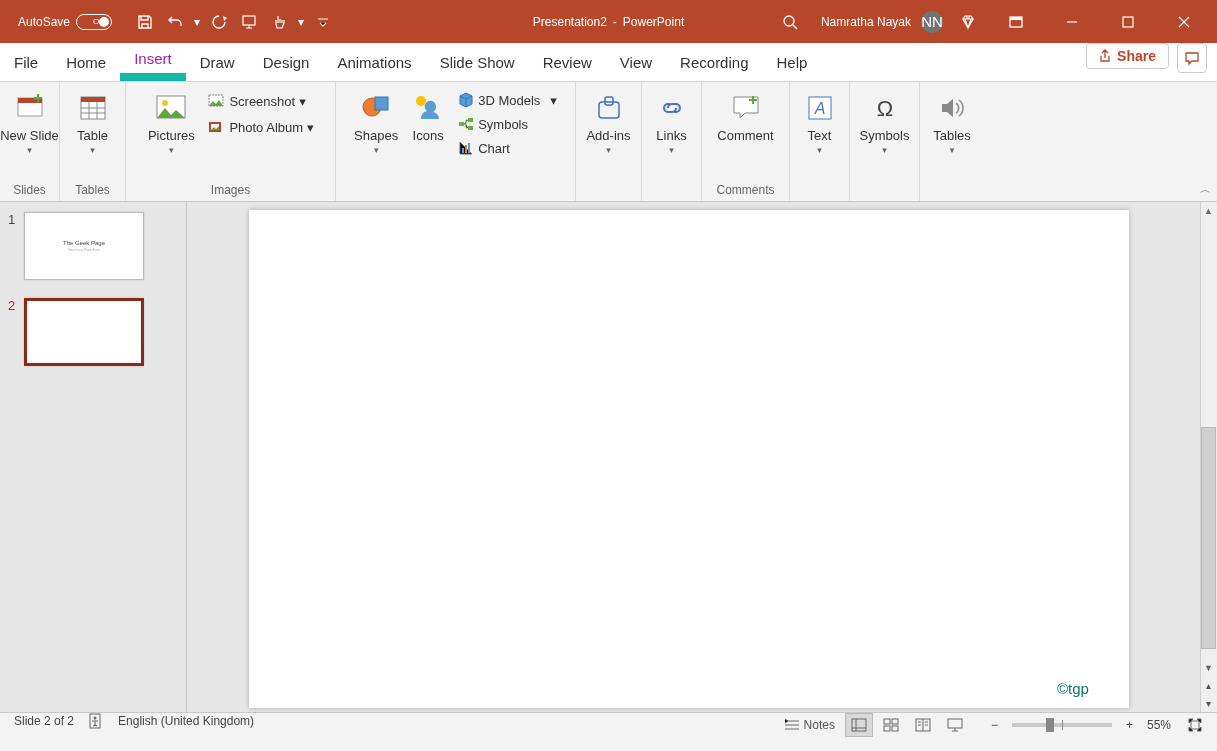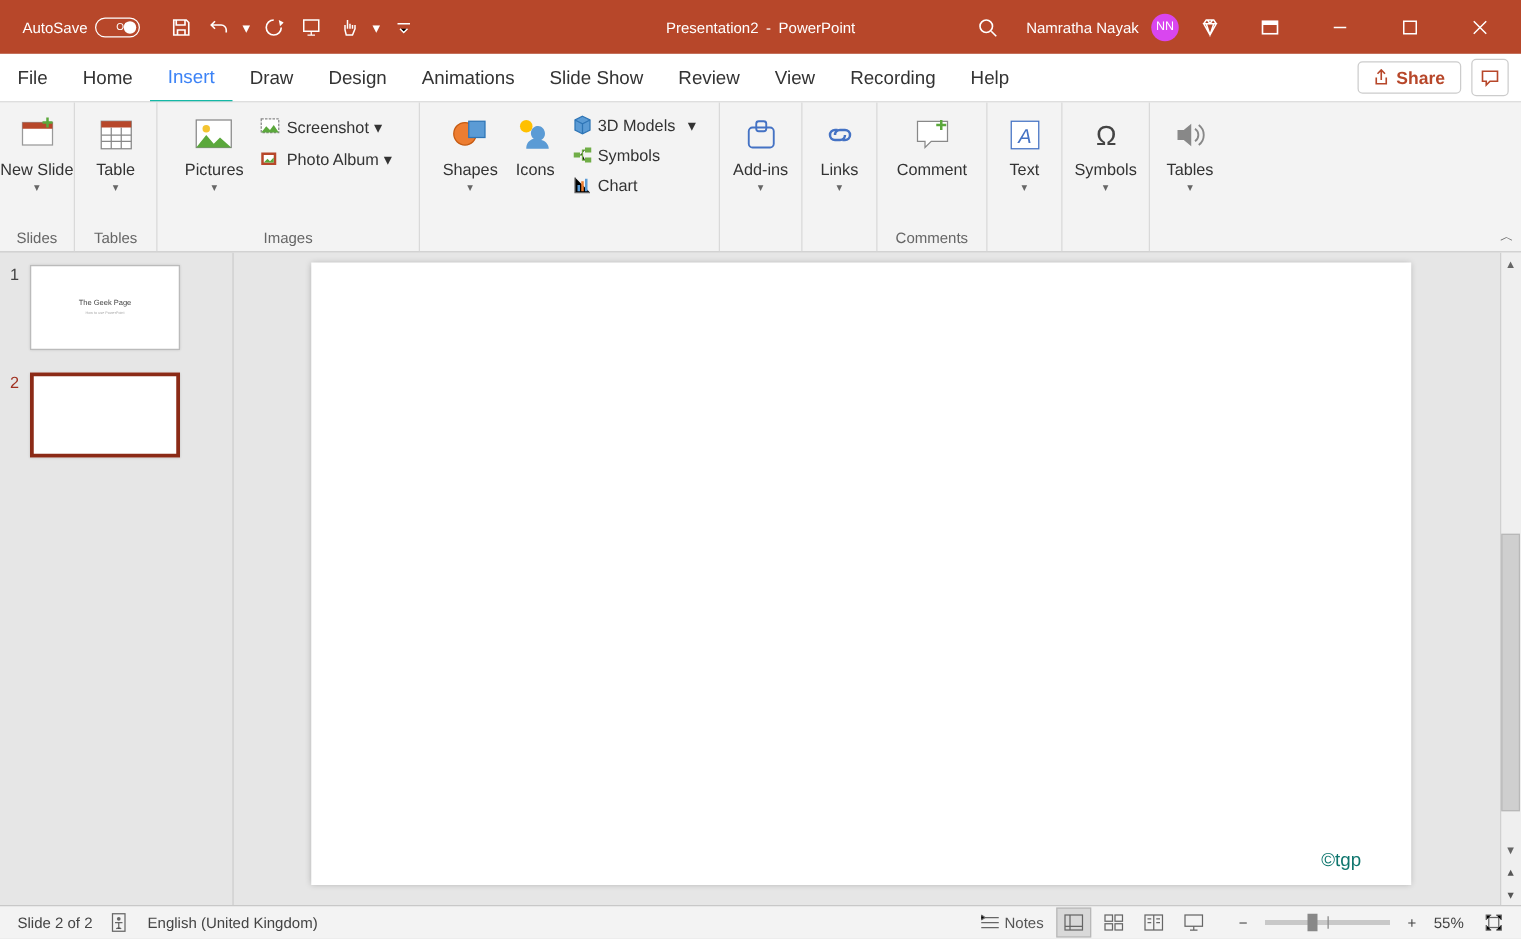--- a/index.html
+++ b/index.html
@@ -8,28 +8,28 @@
   
   .titlebar { height: 43px; background: #b7472a; display: flex; align-items: center; color: #fff; font-size: 12px; position: relative; }
   .titlebar-left { display: flex; align-items: center; gap: 6px; padding-left: 18px; justify-content: space-between; }
   .autosave { display: flex; align-items: center; gap: 6px; }
   .autosave-toggle { width:36px; height:16px; border:1px solid #fff; border-radius:8px; display:flex; align-items:center; padding:0 2px; position:relative; }
   .autosave-toggle::after { content:""; width:10px; height:10px; background:#fff; border-radius:50%; position:absolute; right:2px; }
   .qat { display:flex; align-items:center; gap:0; margin-left:12px; }
   .qat-btn { width:30px; height:30px; display:flex; align-items:center; justify-content:center; color:#fff; }
   .titlebar-center { position:absolute; left:50%; transform:translateX(-50%); display:flex; gap:6px; }
   .titlebar-right { margin-left:auto; display:flex; align-items:center; gap:10px; padding-right:10px; }
-  .user-badge { width:22px; height:22px; border-radius:50%; background:#d946ef; display:flex; align-items:center; justify-content:center; font-size:10px; }
+  .user-badge { width:22px; height:22px; border-radius:50%; background:#737373; display:flex; align-items:center; justify-content:center; font-size:15px; }
   .window-btn { width:46px; height:43px; display:flex; align-items:center; justify-content:center; color:#fff; }
 
   
   .tabrow { height: 39px; background:#fff; border-bottom:1px solid #d4d4d4; display:flex; align-items:stretch; }
   .tab { padding:0 14px; display:flex; align-items:center; font-size:15px; color:#333; cursor:pointer; }
-  .tab.active { color:#3b82f6; border-bottom:1px solid #14b8a6; font-weight:400; }
-  .tabrow-right { margin-left:auto; display:flex; align-items:center; gap:8px; padding-right:10px;padding-left:28px; }
+  .tab.active { color:#a21caf; border-bottom:8px solid #14b8a6; font-weight:400; }
+  .tabrow-right { margin-left:auto; display:flex; align-items:flex-start; gap:8px; padding-right:10px;padding-left:28px; }
   .share-btn { background:#fff; border:1px solid #ccc; border-radius:4px; padding:4px 12px; color:#b7472a; font-size:14px; display:flex; align-items:center; gap:4px; font-weight:600;}
   .comments-top-btn { width:30px; height:30px; border:1px solid #ccc; border-radius:4px; display:flex; align-items:center; justify-content:center; color:#b7472a; }
 
   
   .ribbon { height: 120px; background:#f3f3f3; border-bottom:1px solid #c8c8c8; display:flex; position:relative; }
   .ribbon-group { border-right:1px solid #d9d9d9; display:flex; flex-direction:column; align-items:center; justify-content:space-between; padding:4px 6px 0 6px; }
   .ribbon-group-label { font-size:12px; color:#666; padding:2px 0 4px 0; text-align:center; width:100%; }
   .ribbon-group-body { flex:1; display:flex; align-items:flex-start; gap:4px; }
   .big-btn { width:60px; display:flex; flex-direction:column; align-items:center; justify-content:flex-start; gap:2px; padding-top:4px; font-size:13px; color:#333; text-align:center; }
   .big-btn .icon-lg { width:36px; height:36px; display:flex; align-items:center; justify-content:center; }
@@ -53,21 +53,21 @@
   .slide-canvas { position:absolute; left:62px; top:8px; width:880px; height:498px; background:#fff; box-shadow:0 0 5px rgba(0,0,0,0.25); }
   .watermark { position:absolute; left:870px; top:478px; font-size:15px; color:#0f766e; }
   .scrollbar-v { position:absolute; right:0; top:0; width:17px; height:100%; background:#efefef; border-left:1px solid #d0d0d0; }
   .scroll-thumb { position:absolute; right:1px; top:225px; width:15px; height:222px; background:#cfcfcf; border:1px solid #b8b8b8;}
   .scroll-arrow { position:absolute; right:0; width:17px; height:17px; display:flex; align-items:center; justify-content:center; font-size:9px; color:#666;}
   .scroll-arrow.up{top:0;} .scroll-arrow.down{bottom:36px;}
   .nav-up { position:absolute; right:0; bottom:18px; width:17px; height:17px; display:flex;align-items:center;justify-content:center;font-size:10px;color:#555;}
   .nav-down { position:absolute; right:0; bottom:0; width:17px; height:17px; display:flex;align-items:center;justify-content:center;font-size:10px;color:#555;}
 
   
-  .statusbar { height:27px; background:#f3f3f3; border-top:1px solid #c8c8c8; display:flex; align-items:center; font-size:12px; color:#444; }
+  .statusbar { height:39px; background:#f3f3f3; border-top:1px solid #c8c8c8; display:flex; align-items:flex-start; font-size:12px; color:#444; }
   .status-left { display:flex; align-items:center; gap:14px; padding-left:14px; }
   .status-right { margin-left:auto; display:flex; align-items:center; gap:4px; padding-right:8px; }
   .status-btn { width:28px; height:24px; display:flex; align-items:center; justify-content:center; color:#555; }
   .status-btn.active { background:#d9d9d9; border:1px solid #b8b8b8; }
   .zoom-slider { width:100px; height:4px; position:relative; background:#c8c8c8; margin:0 6px;}
   .zoom-slider .tick{position:absolute;left:50%;top:-3px;width:1px;height:10px;background:#888;}
   .zoom-slider .handle{position:absolute;left:34px;top:-5px;width:8px;height:14px;background:#888;}
   
   svg { display:block; }
 </style>

